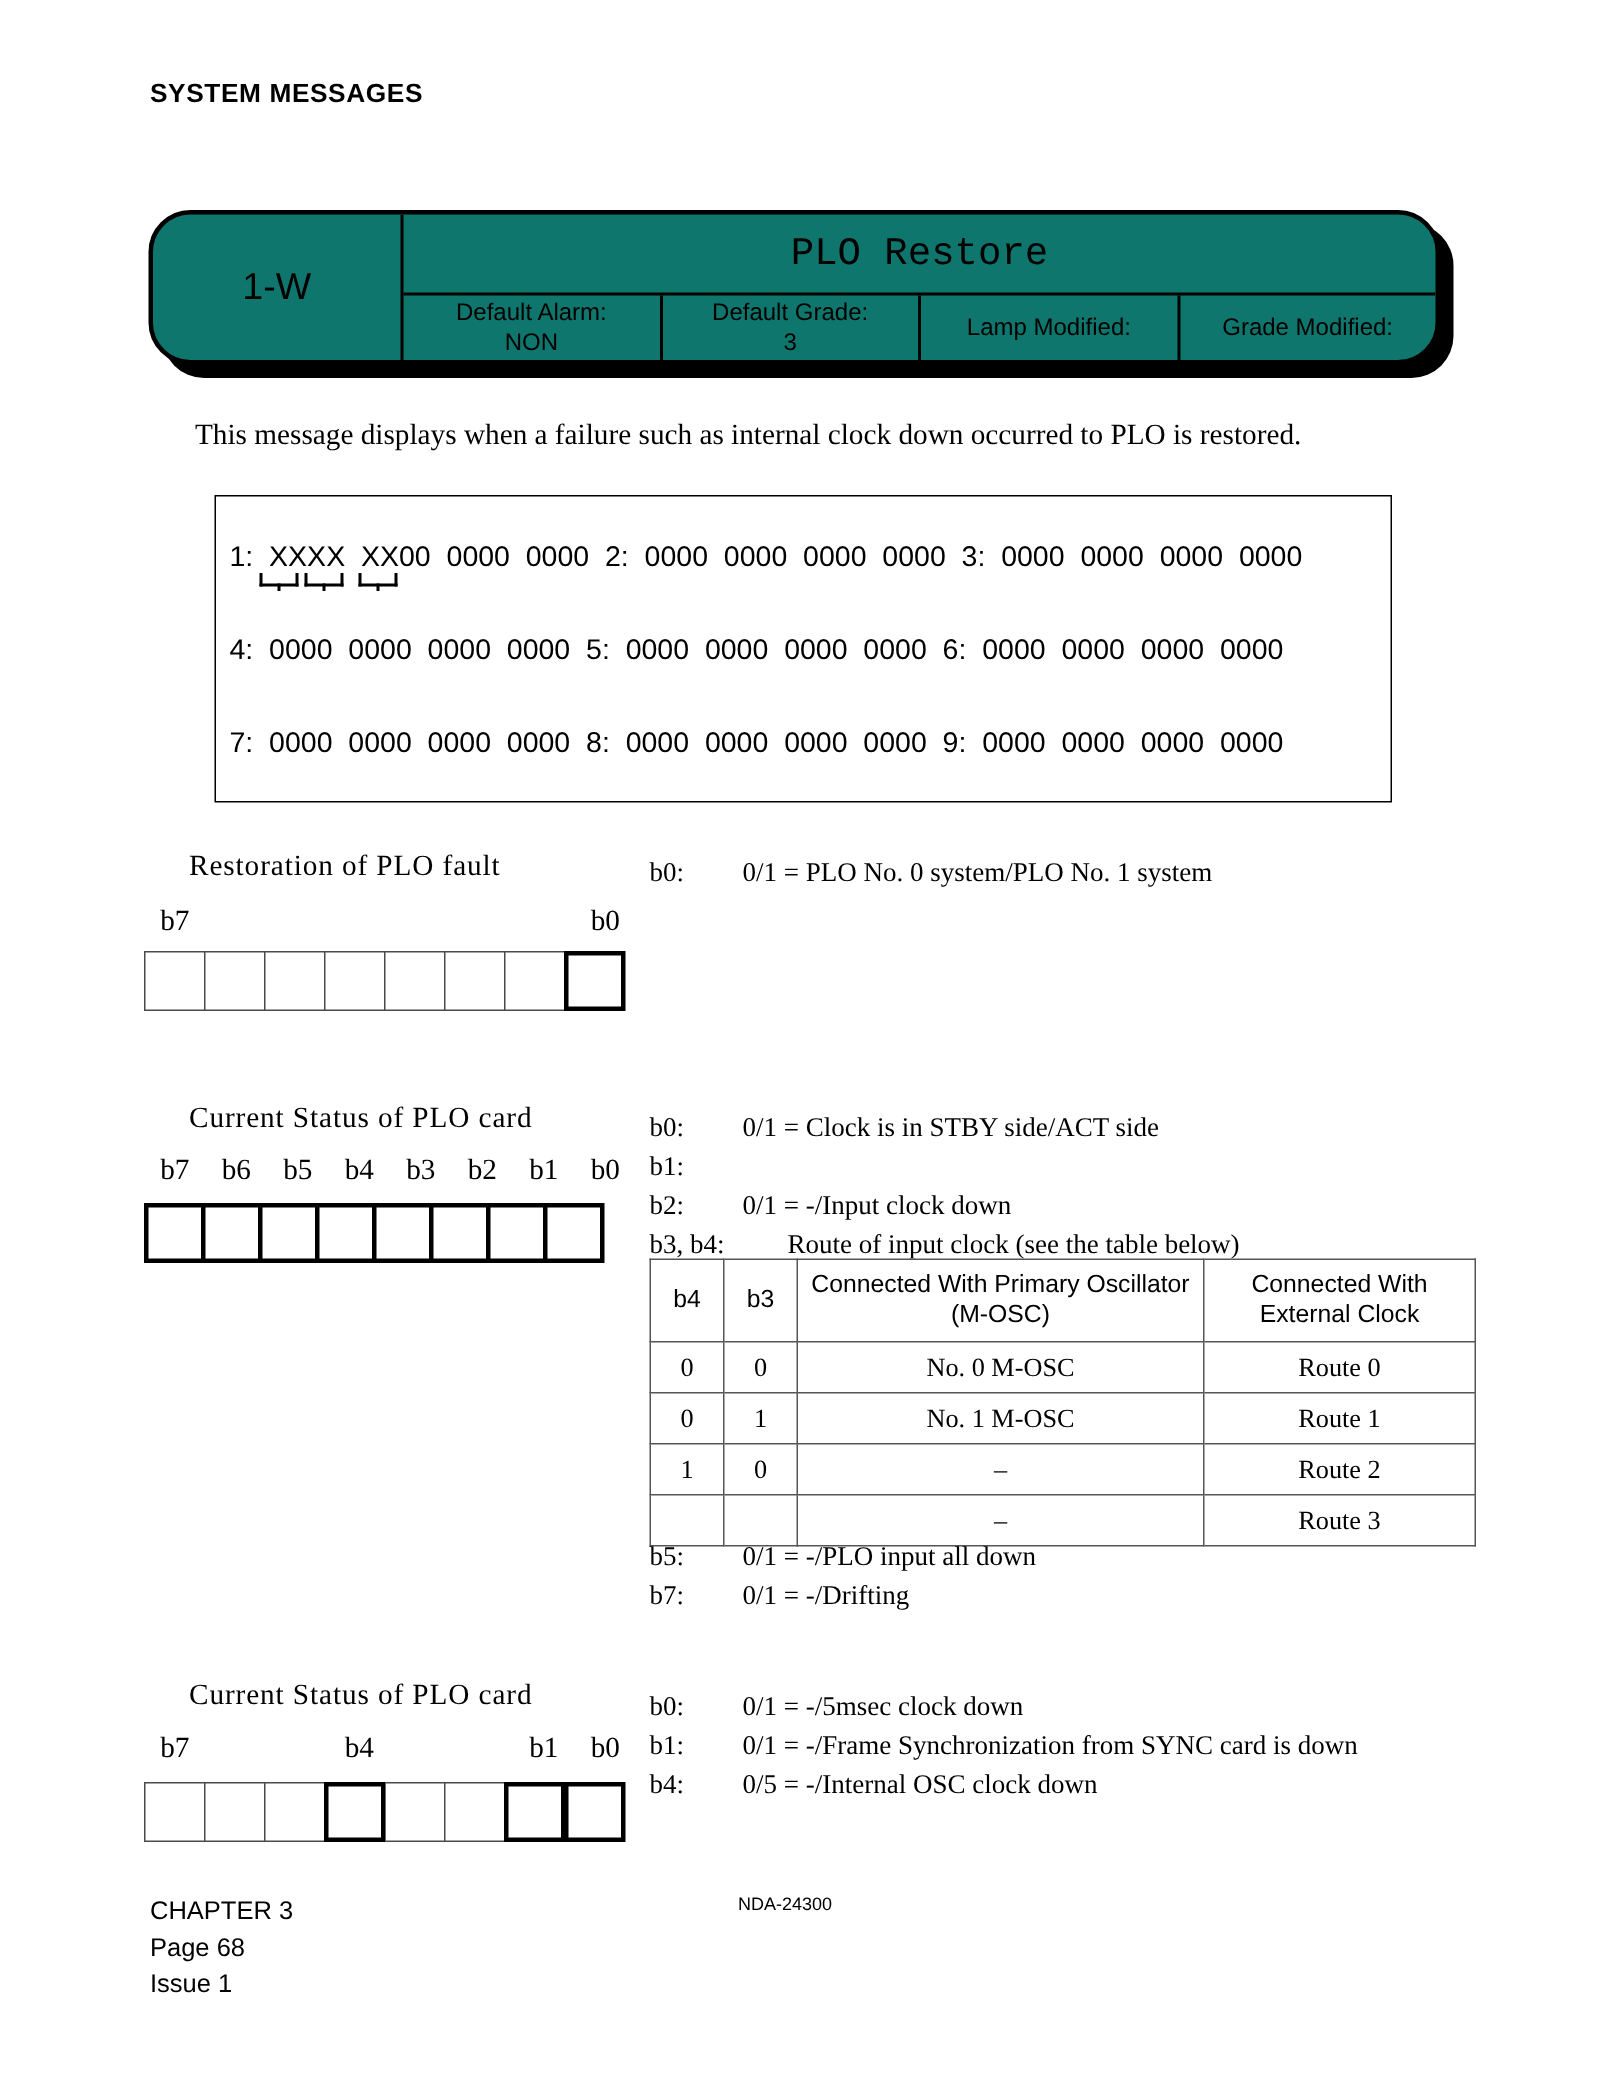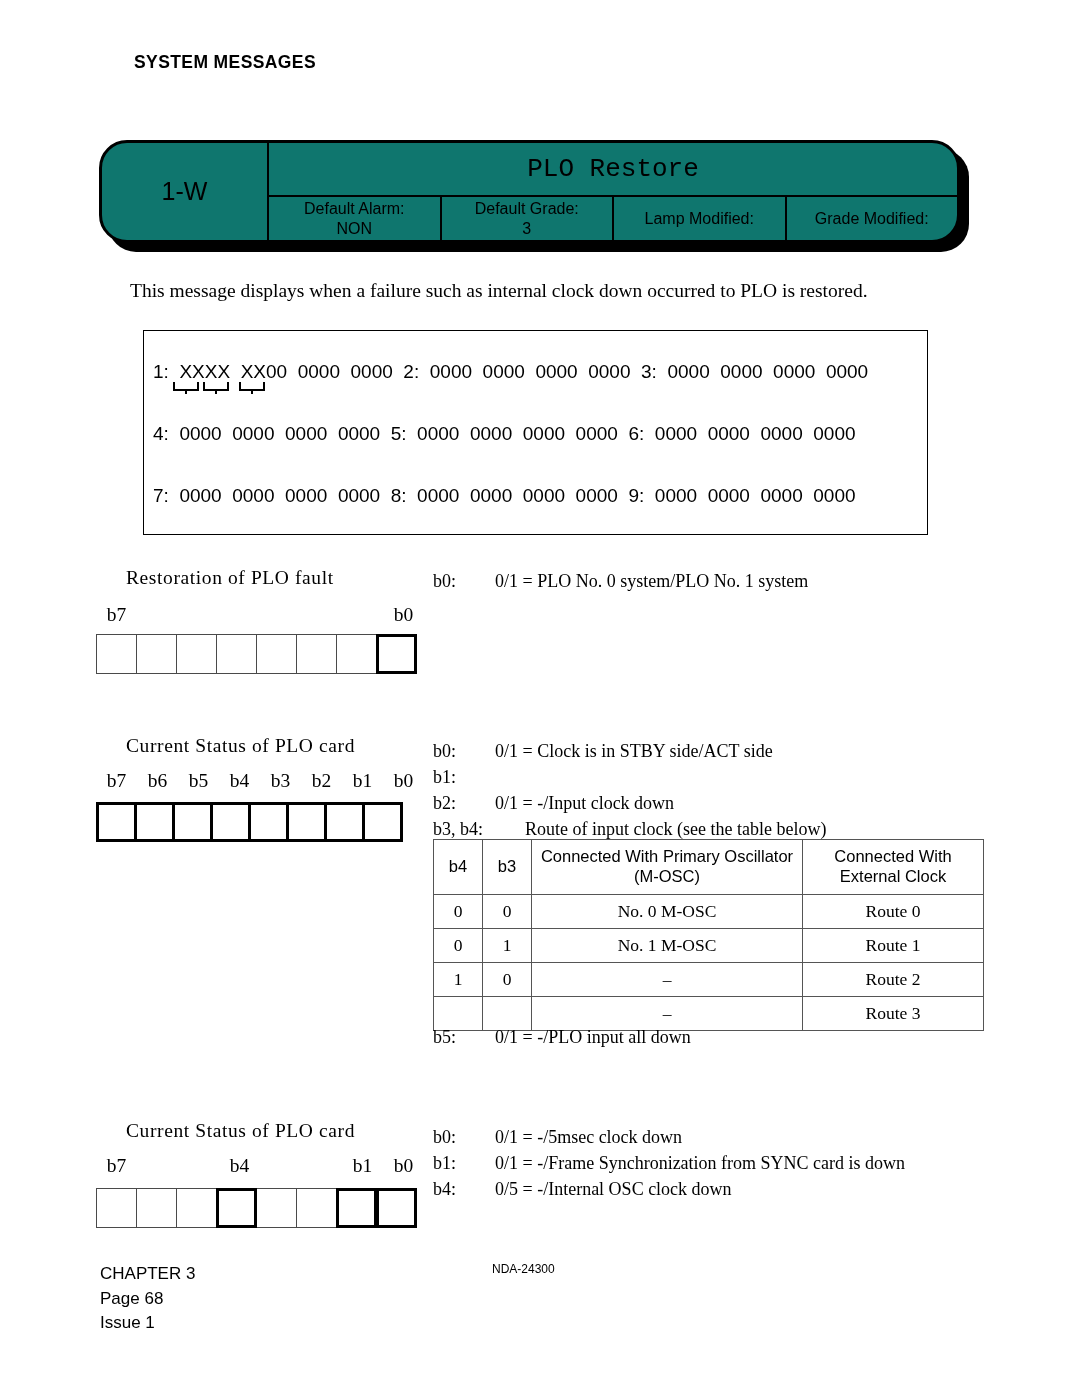--- a/index.html
+++ b/index.html
@@ -18,21 +18,20 @@
 
   
   .page-header {
     position: absolute;
     left: 100px;
     top: 52px;
     font-family: "Liberation Sans", sans-serif;
     font-size: 17.5px;
     font-weight: bold;
     letter-spacing: 0.4px;
-    margin-left: 34px;
   }
 
   
   .banner-wrap {
     position: absolute;
     left: 99px;
     top: 140px;
     width: 870px;
     height: 112px;
   }
@@ -402,20 +401,24 @@
       <td>Route 3</td>
     </tr>
   </tbody>
 </table>
 
 <div class="notes" style="left:433px; top:1024px;">
   <div class="note">
     <span class="nk">b5:</span>
     <span class="nv">0/1 = -/PLO input all down</span>
   </div>
+  <div class="note">
+    <span class="nk">b7:</span>
+    <span class="nv">0/1 = -/Drifting</span>
+  </div>
 </div>
 
 <div class="sec-title" style="left:126px; top:1120px;">Current Status of PLO card</div>
 <div class="bit-labels" style="left:96px; top:1155px;">
   <span class="bl">b7</span>
   <span class="bl"></span>
   <span class="bl"></span>
   <span class="bl">b4</span>
   <span class="bl"></span>
   <span class="bl"></span>

